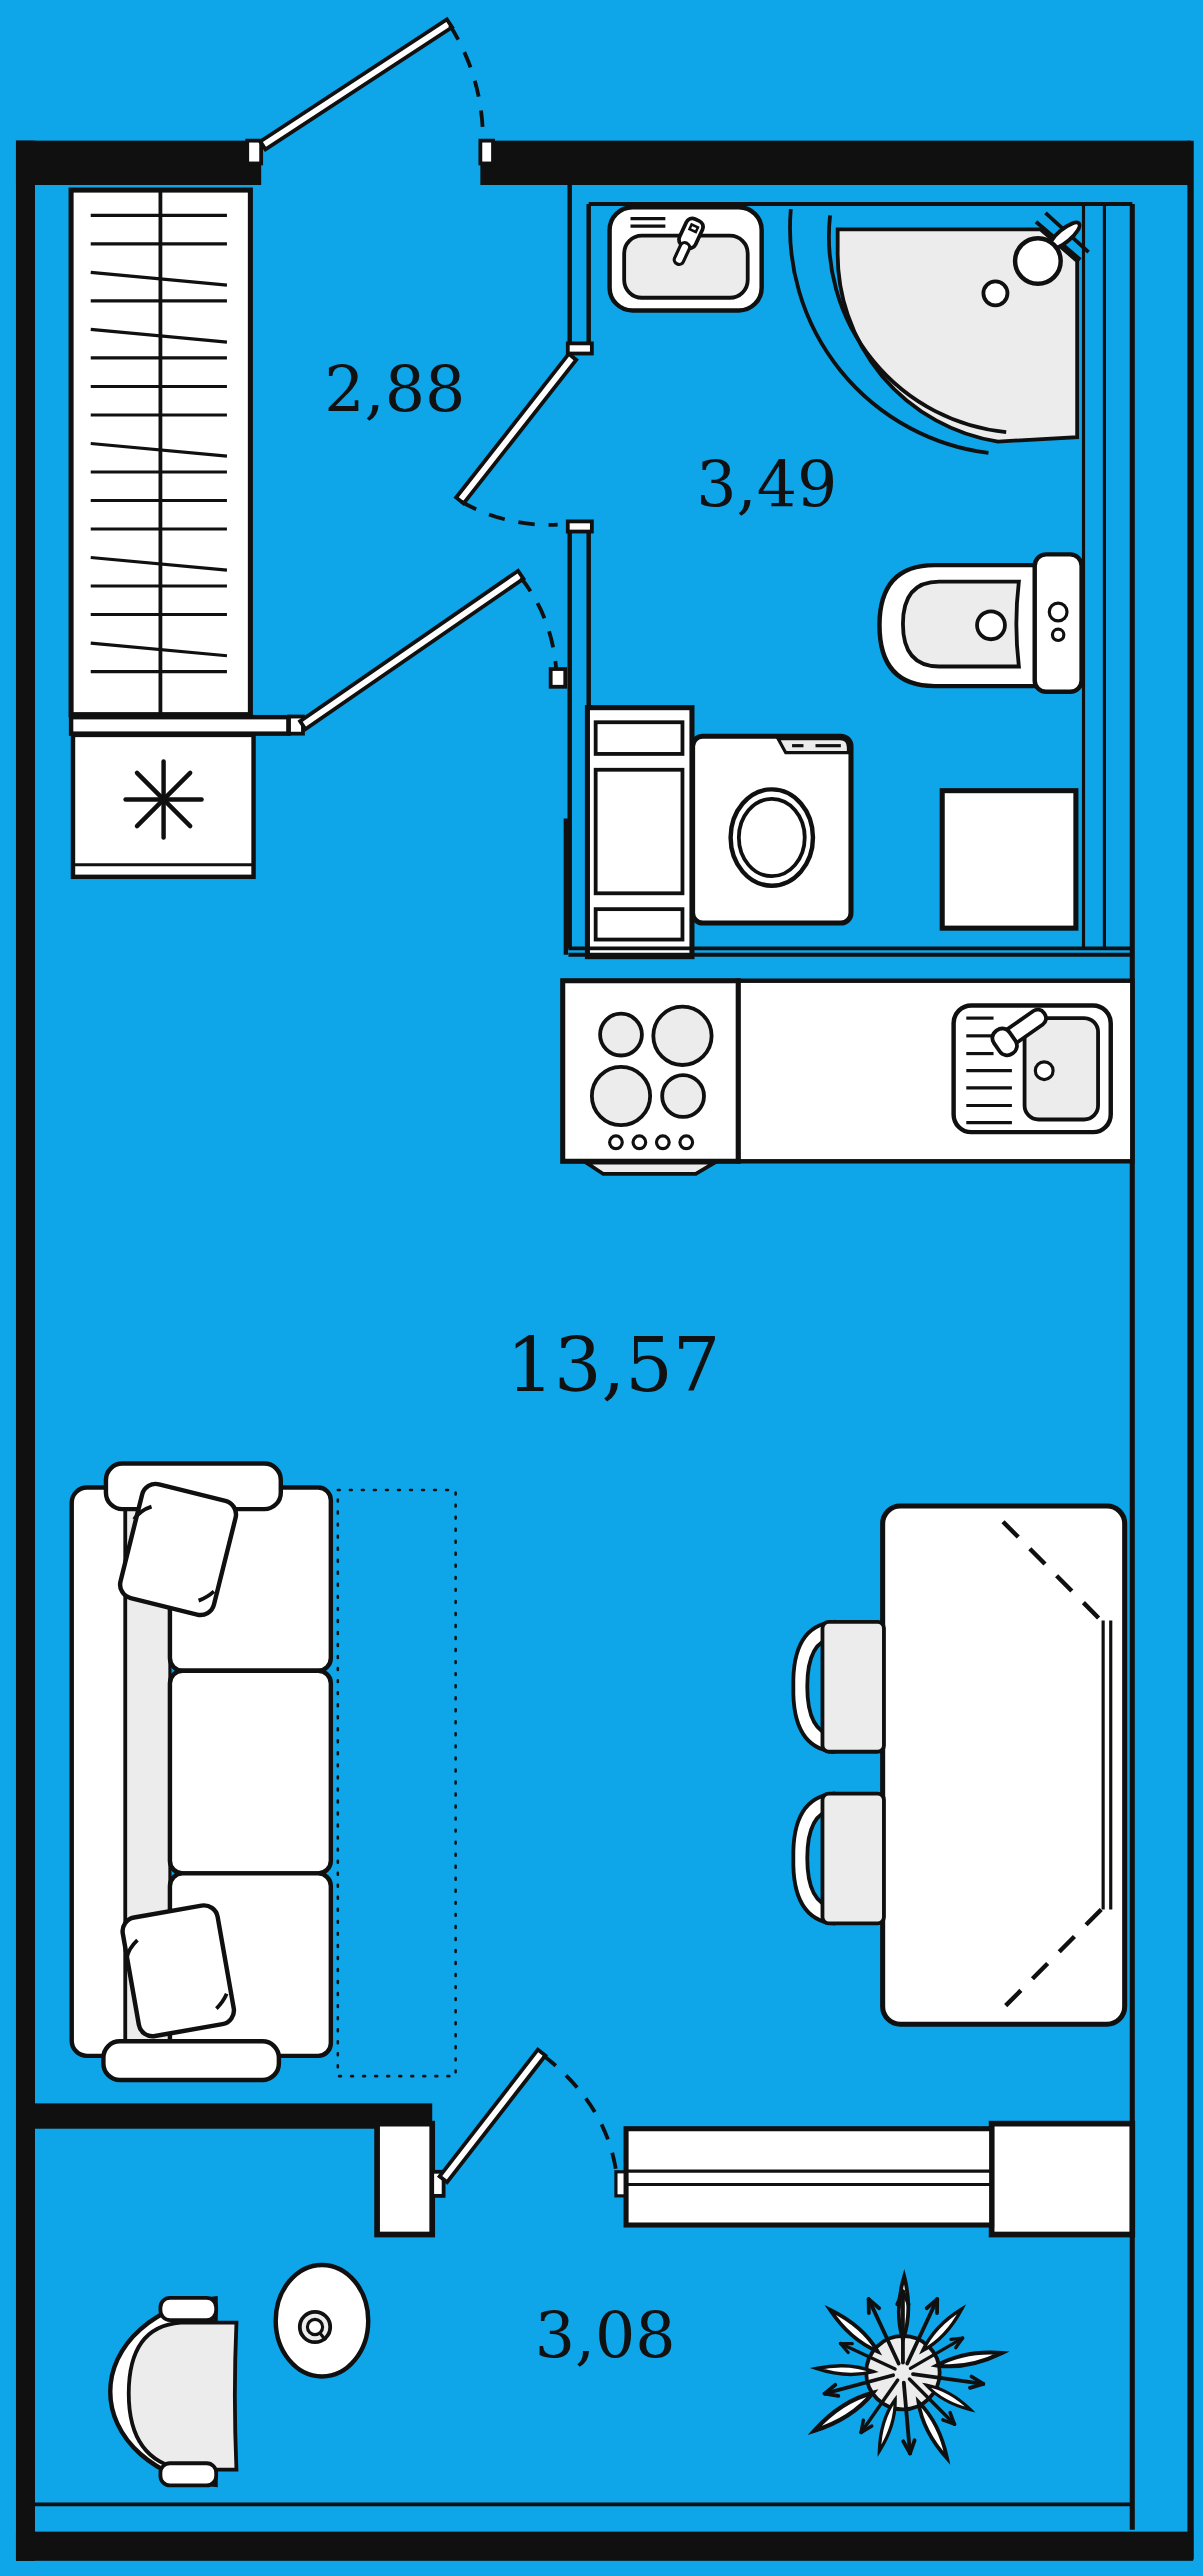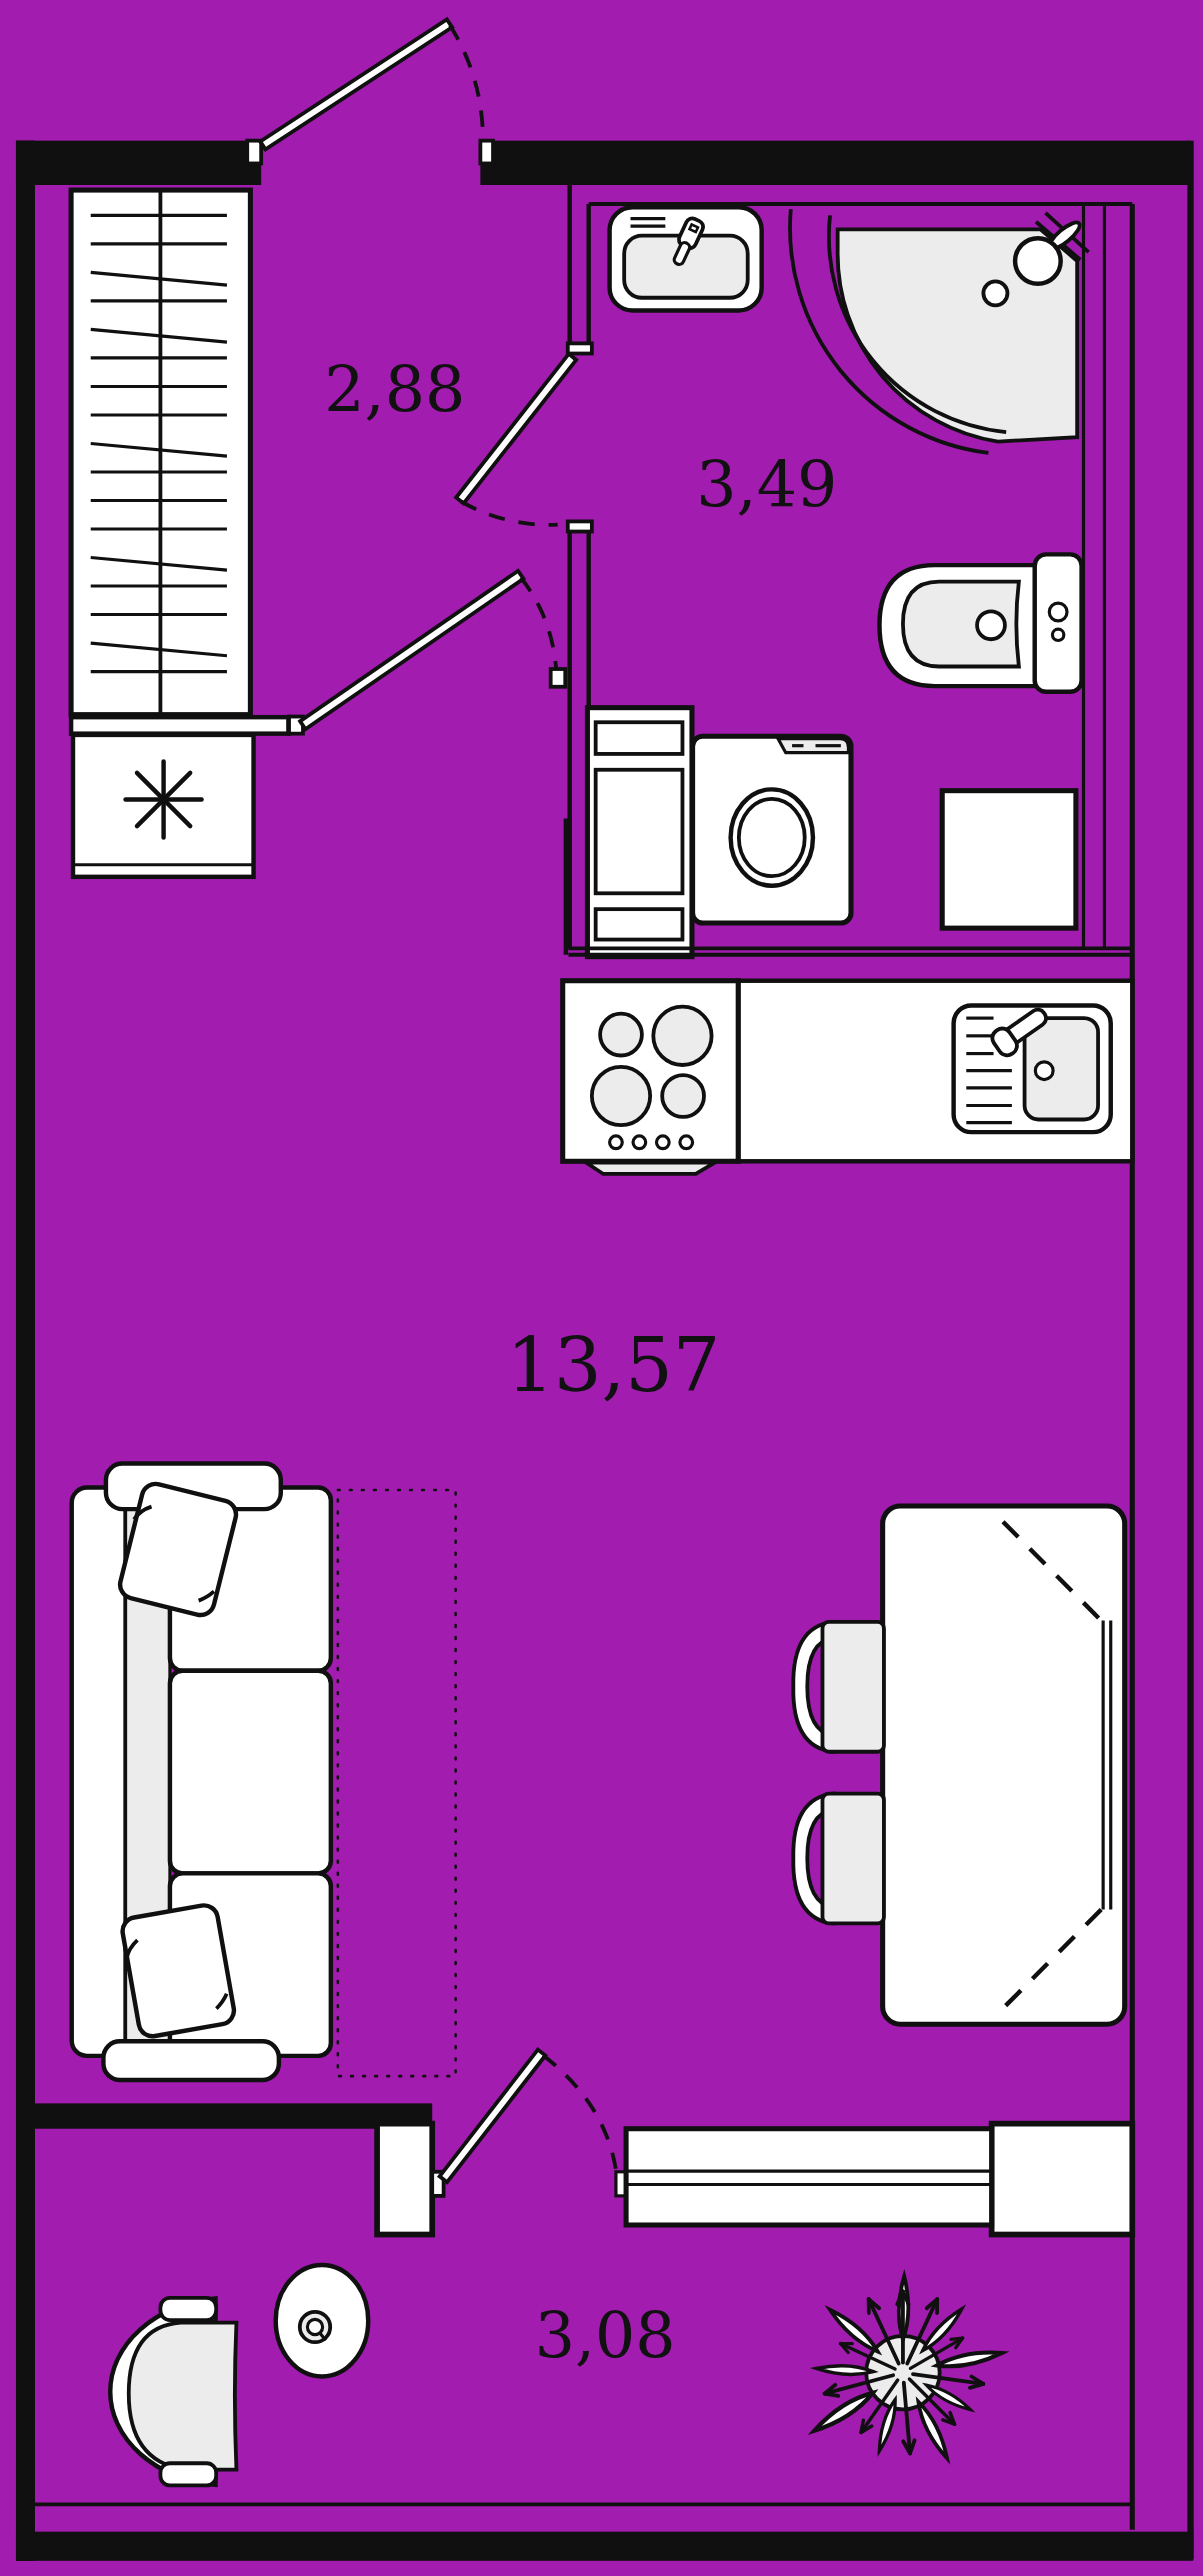--- a/index.html
+++ b/index.html
@@ -1,16 +1,16 @@
 <!DOCTYPE html>
 <html style="font-size:10px"><head>
 <meta charset="utf-8">
 <style>
   html,body{margin:0;padding:0;background:#ffffff;}
-  .page{width:1204px;height:2576px;position:relative;background:#a21caf;}
+  .page{width:1204px;height:2576px;position:relative;background:#0ea5e9;}
   svg{display:block;}
   .ln{stroke:#101010;fill:none;}
   .blk{fill:#101010;stroke:none;}
   .wht{fill:#ffffff;stroke:#101010;}
   .gry{fill:#ececec;stroke:#101010;}
   .area-label{font-family:"DejaVu Serif","Liberation Serif",serif;fill:#111;}
 </style>
 </head>
 <body>
 

